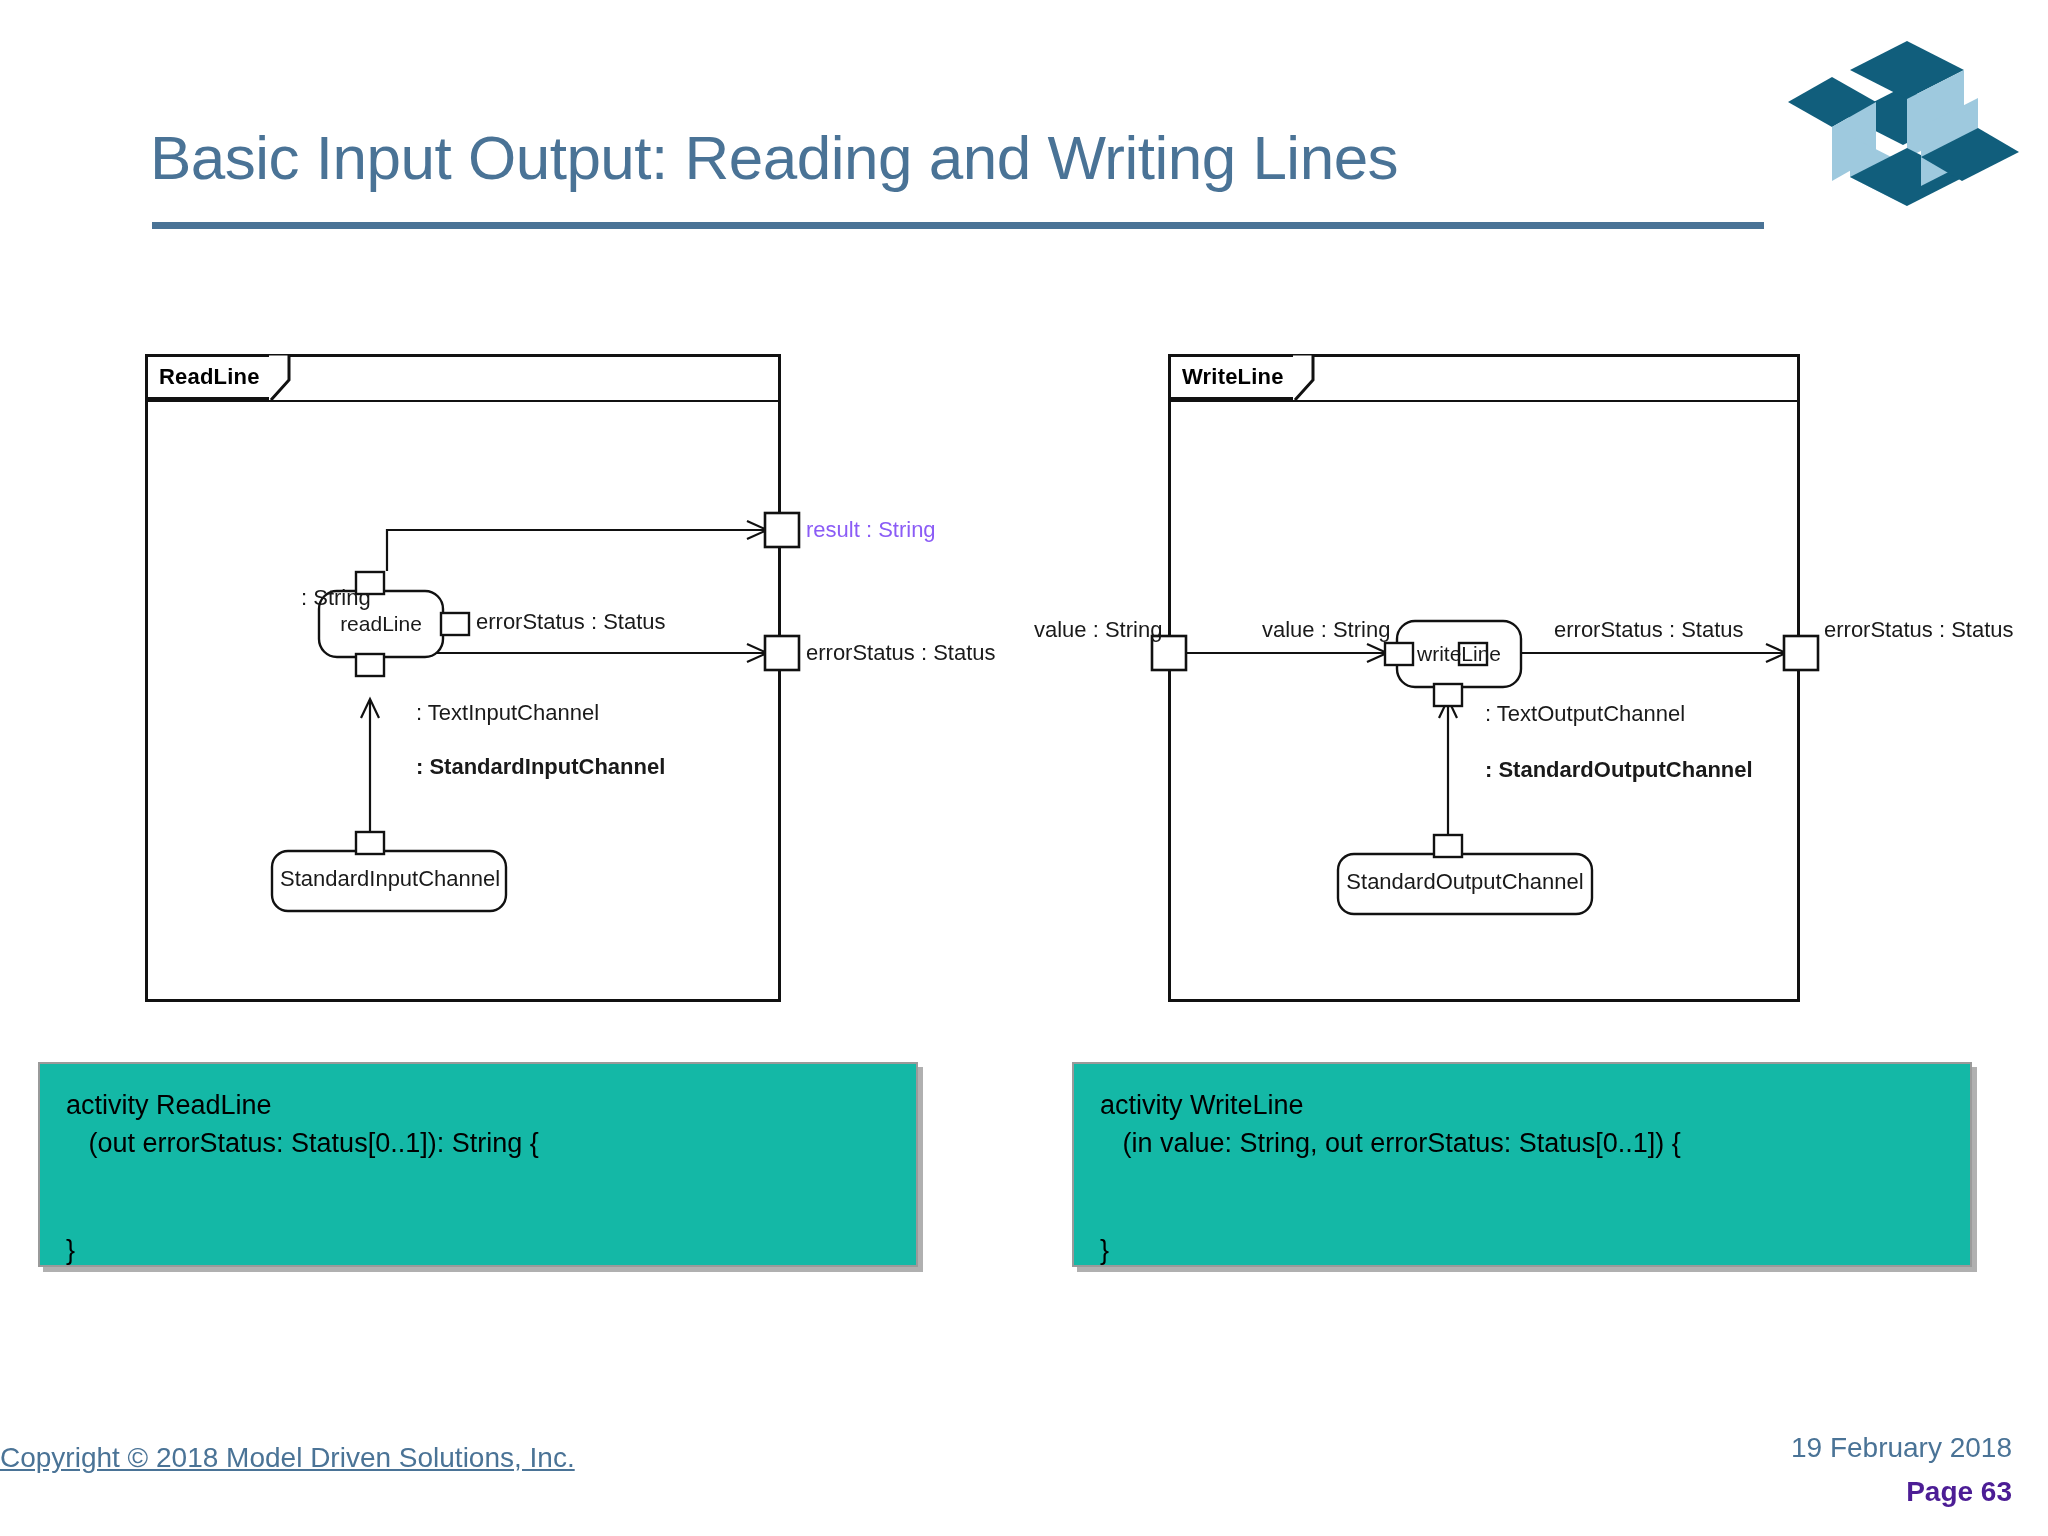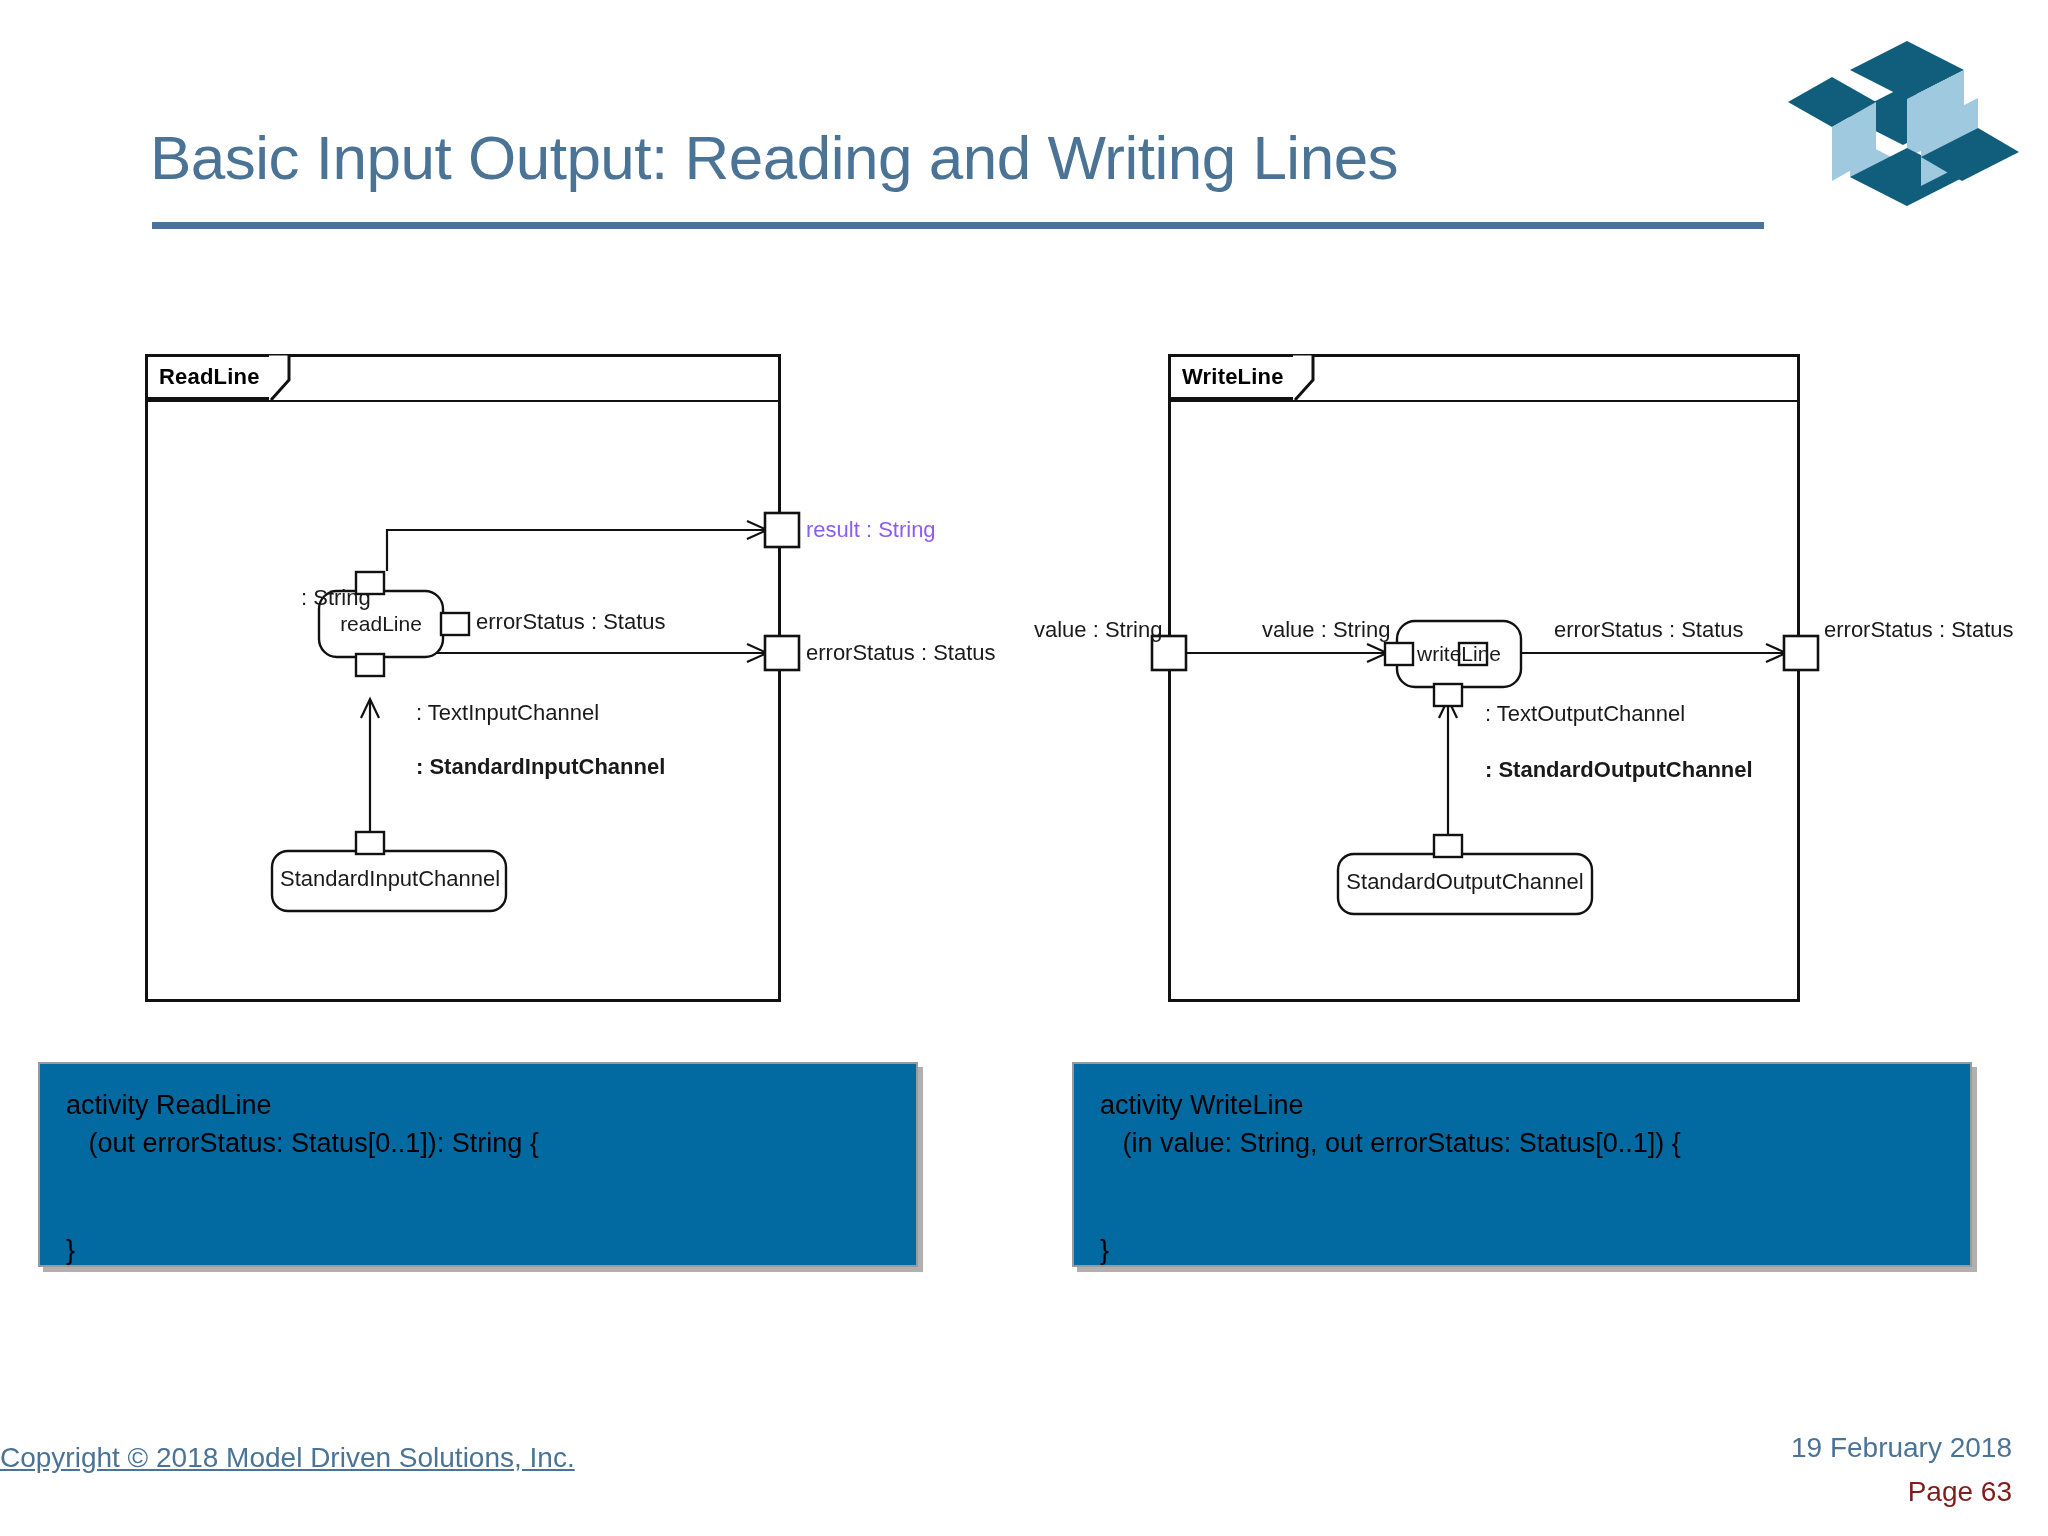--- a/index.html
+++ b/index.html
@@ -100,21 +100,21 @@
   
   .diagram-svg {
     position: absolute;
     left: 0; top: 0;
     overflow: visible;
   }
 
   
   .code-box {
     position: absolute;
-    background: #0369a1;
+    background: #14b8a6;
     border: 2px solid #9A9A9A;
     box-shadow: 5px 5px 0 0 rgba(150,150,150,0.75);
     box-sizing: border-box;
     padding: 22px 26px 18px 26px;
     font-family: "Liberation Sans", sans-serif;
     font-size: 27px;
     color: #000000;
     line-height: 1.42;
   }
   .code-line { white-space: pre; }
@@ -137,22 +137,23 @@
     top: 1432px;
     font-size: 28px;
     color: #4A7396;
     text-align: right;
   }
   #footer-page {
     position: absolute;
     right: 36px;
     top: 1476px;
     font-size: 28px;
-    color: #7f1d1d;
+    color: #4c1d95;
     text-align: right;
+    font-weight: bold;
   }
 </style>
 </head>
 <body>
 
 <div id="slide-title">Basic Input Output: Reading and Writing Lines</div>
 <div id="title-rule"></div>
 
 <div id="brand-logo">
   <svg width="232" height="178" viewBox="0 0 232 178" xmlns="http://www.w3.org/2000/svg">

